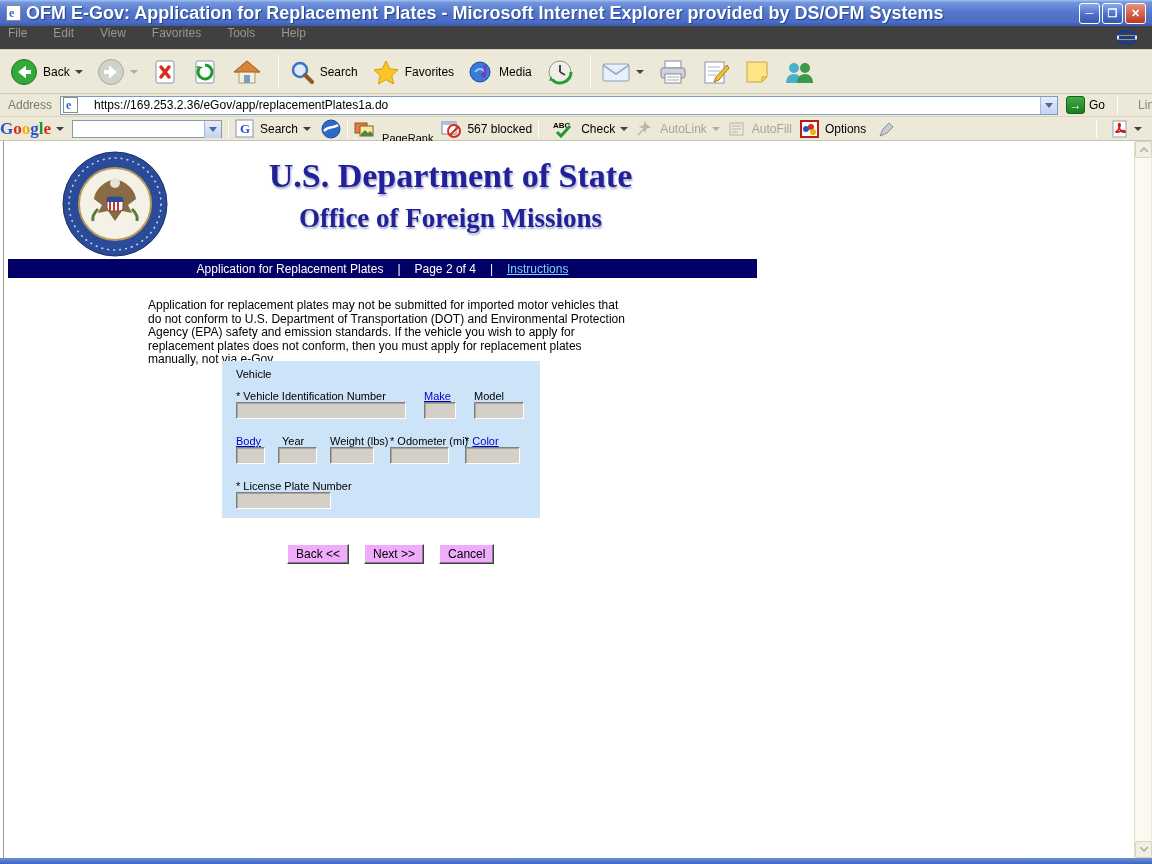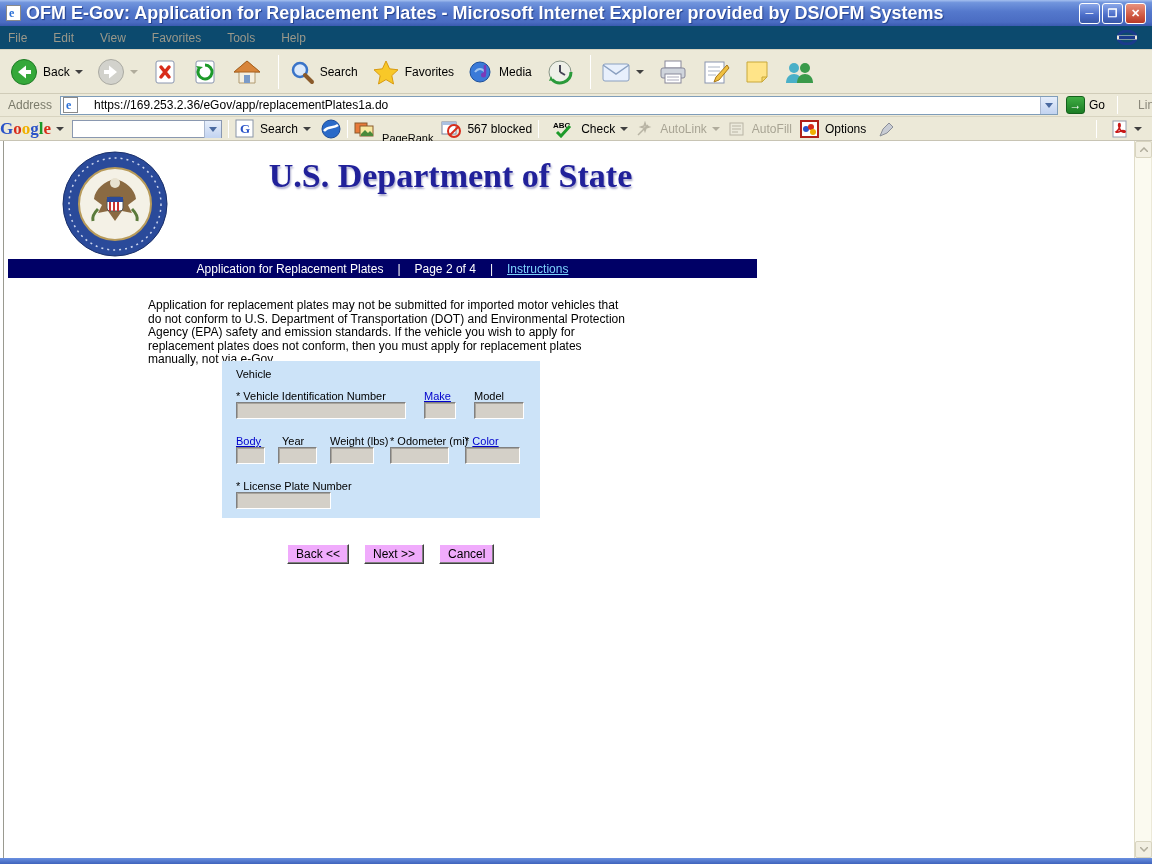--- a/index.html
+++ b/index.html
@@ -13,22 +13,22 @@
   .titlebar .title { color:#fff; font-weight:bold; font-size:18px; text-shadow:1px 1px 1px #23408c; margin-left:5px;
     white-space:nowrap; overflow:hidden; flex:1; }
   .winbtn { width:21px; height:21px; border-radius:3px; margin-left:2px; border:1px solid #fff;
     display:flex; align-items:center; justify-content:center; color:#fff; font-size:11px; font-weight:bold;
     background:linear-gradient(180deg,#8aa7e8,#4a6cc8 60%,#3a58a8); }
   .winbtn.close { background:linear-gradient(180deg,#e8927e,#d05a42 60%,#b83a28); }
   .ie-doc { width:15px; height:16px; position:relative; background:#fff; border:1px solid #8a8a8a; }
   .ie-doc span { position:absolute; left:2px; top:0px; color:#2a6fd6; font-size:12px; font-weight:bold; font-family:"Liberation Serif",serif; }
 
   
-  .menubar { position:absolute; left:0; top:26px; width:1152px; height:24px; background:#0c4a6e;
-    border-bottom:1px solid #d8d4c0; display:flex; align-items:center; padding-left:8px; }
+  .menubar { position:absolute; left:0; top:26px; width:1152px; height:24px; background:#404040;
+    border-bottom:1px solid #d8d4c0; display:flex; align-items:flex-start; padding-left:8px; }
   .menubar .mi { color:#9a988a; font-size:12px; margin-right:26px; }
   .throbber { position:absolute; right:14px; top:4px; }
 
   
   .toolbar { position:absolute; left:0; top:50px; width:1152px; height:44px; background:#ece9d8;
     border-bottom:1px solid #d0ccb8; display:flex; align-items:center; padding-left:6px; }
   .tbtn { display:flex; align-items:center; margin-right:6px; padding:2px 4px; color:#000; font-size:12px; }
   .tbtn svg { display:block; }
   .tbtn .lbl { margin-left:5px; }
   .dd { width:0; height:0; border-left:4px solid transparent; border-right:4px solid transparent;
@@ -345,20 +345,21 @@
       <path d="M53 28c-10 2-20 10-21 20l8 6-4 8 10-2 7 10 7-10 10 2-4-8 8-6c-1-10-11-18-21-20z" fill="#8a6a42"></path>
       <circle cx="53" cy="32" r="5" fill="#e8e2d0"></circle>
       <rect x="45" y="46" width="16" height="14" rx="3" fill="#fff" stroke="#555"></rect>
       <rect x="45" y="46" width="16" height="5" fill="#2a4a9a"></rect>
       <path d="M48 51v9M52 51v9M56 51v9" stroke="#c83232" stroke-width="2"></path>
       <path d="M36 58c-4 4-6 8-5 12M70 58c4 4 6 8 5 12" stroke="#5a7a3a" stroke-width="3" fill="none"></path>
     </svg>
 
     <div class="hgroup">
       <div class="h1">U.S. Department of State</div>
+      <div class="h2">Office of Foreign Missions</div>
     </div>
 
     <div class="navbar">
       <span>Application for Replacement Plates</span>
       <span>|</span>
       <span>Page 2 of 4</span>
       <span>|</span>
       <a href="#">Instructions</a>
     </div>
 

